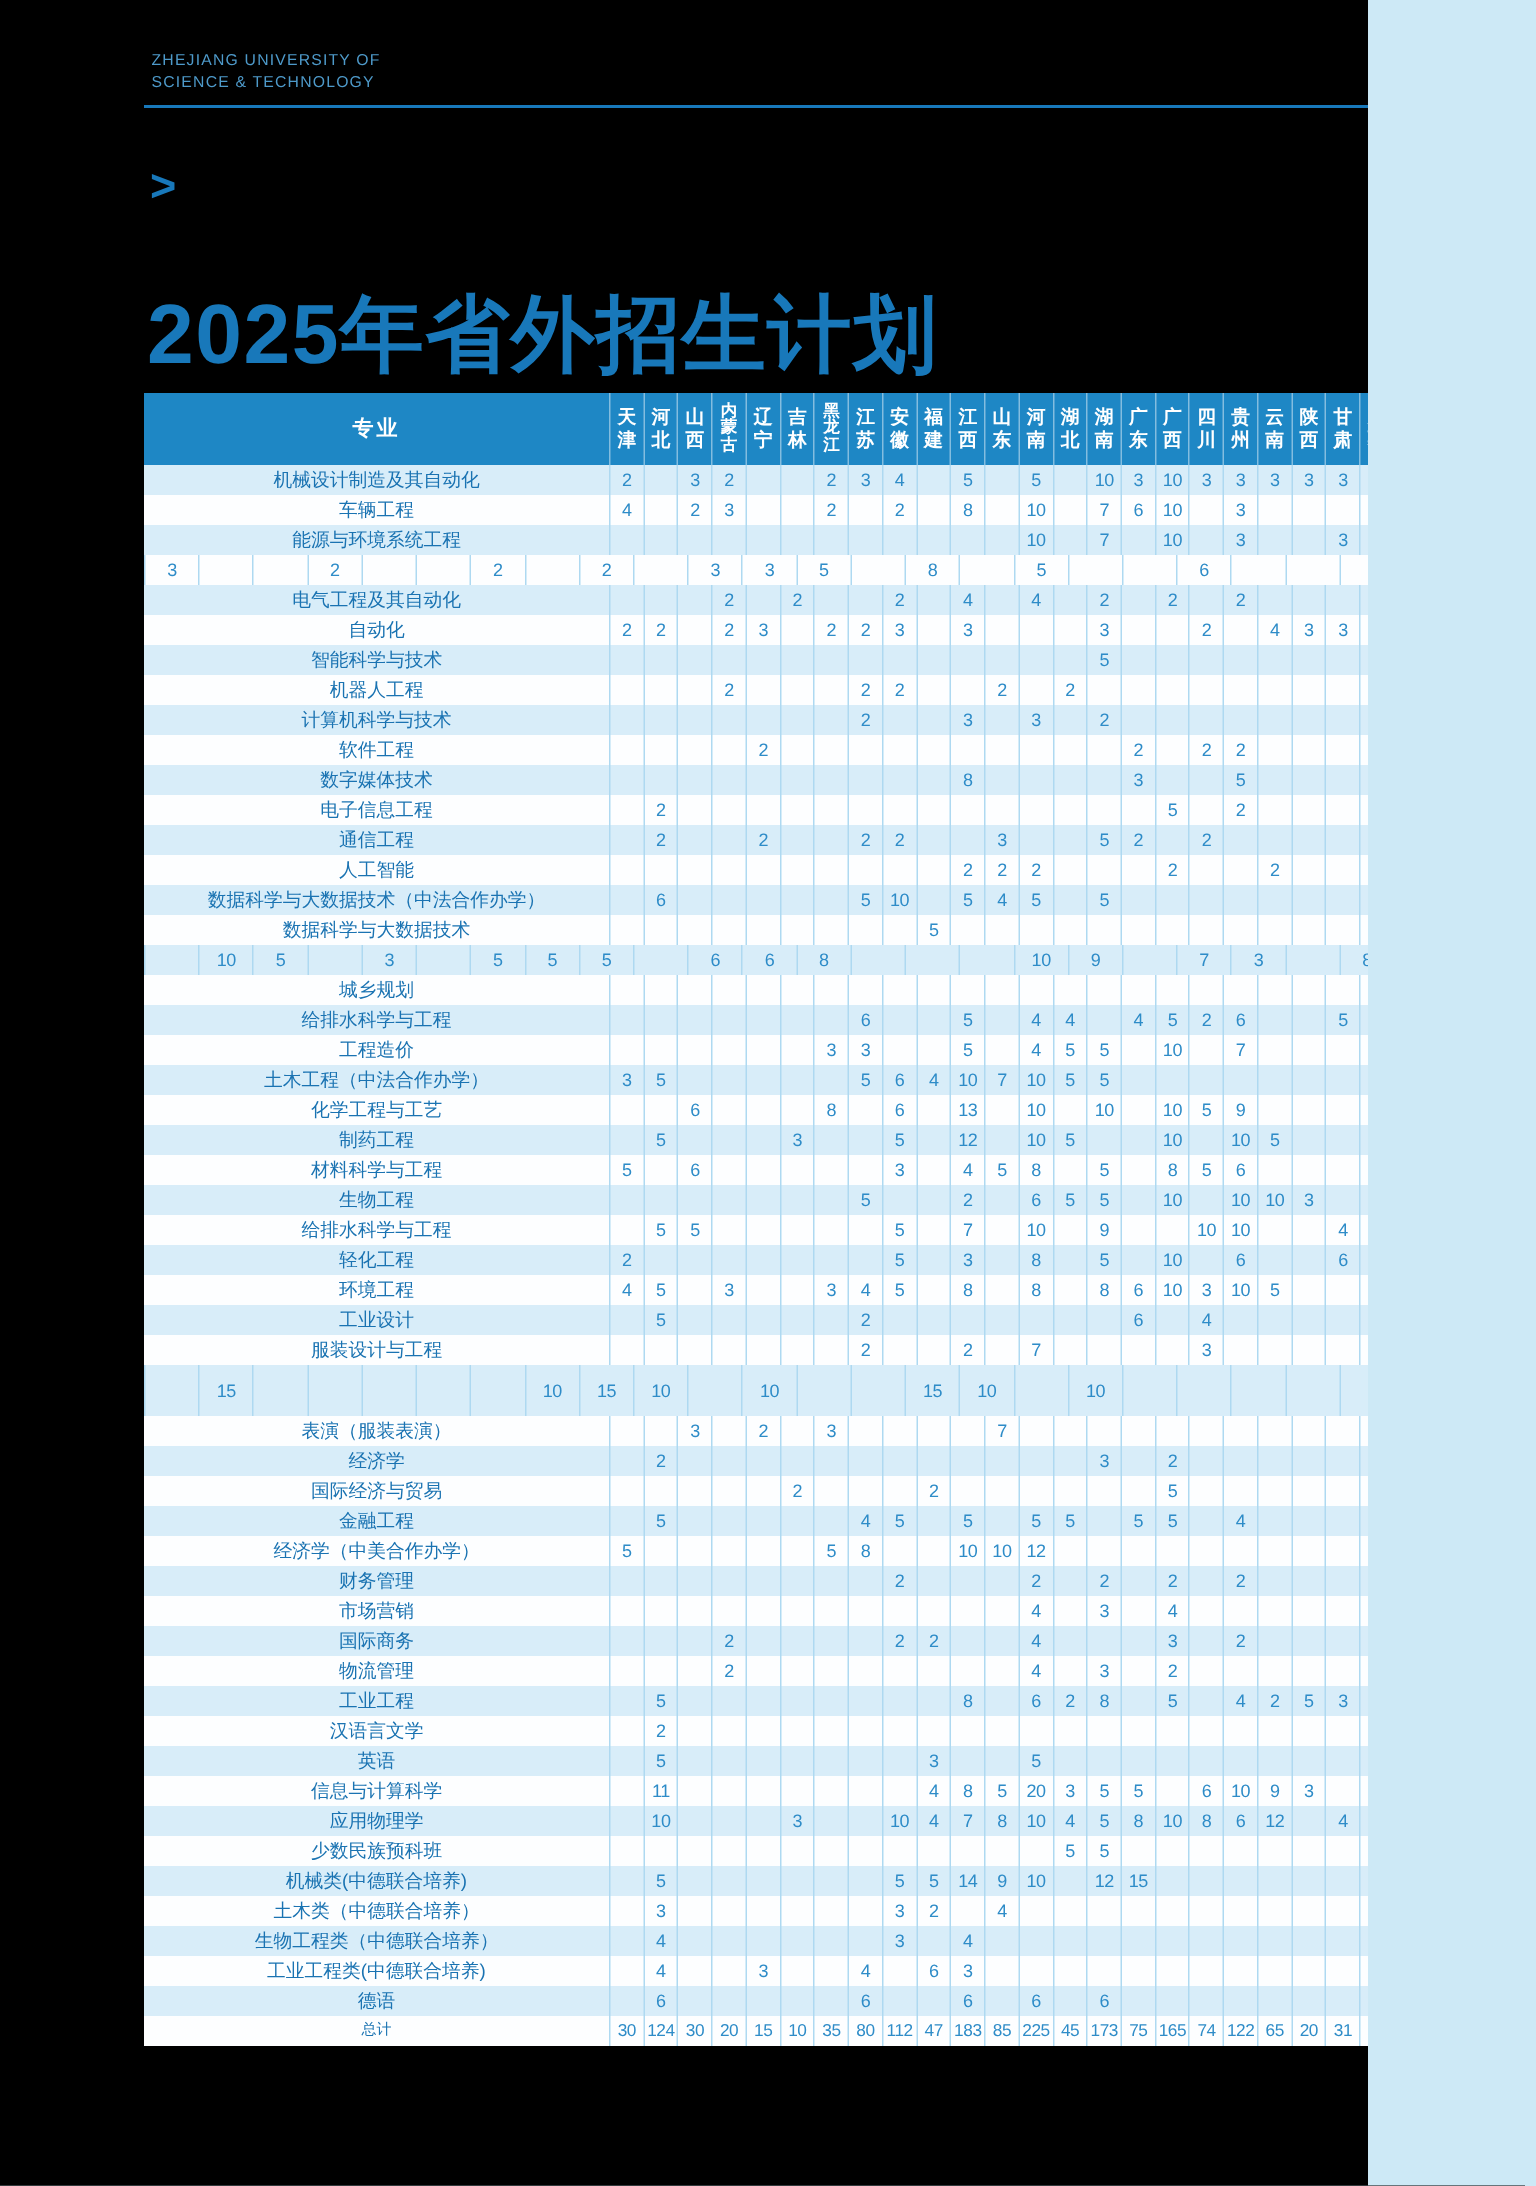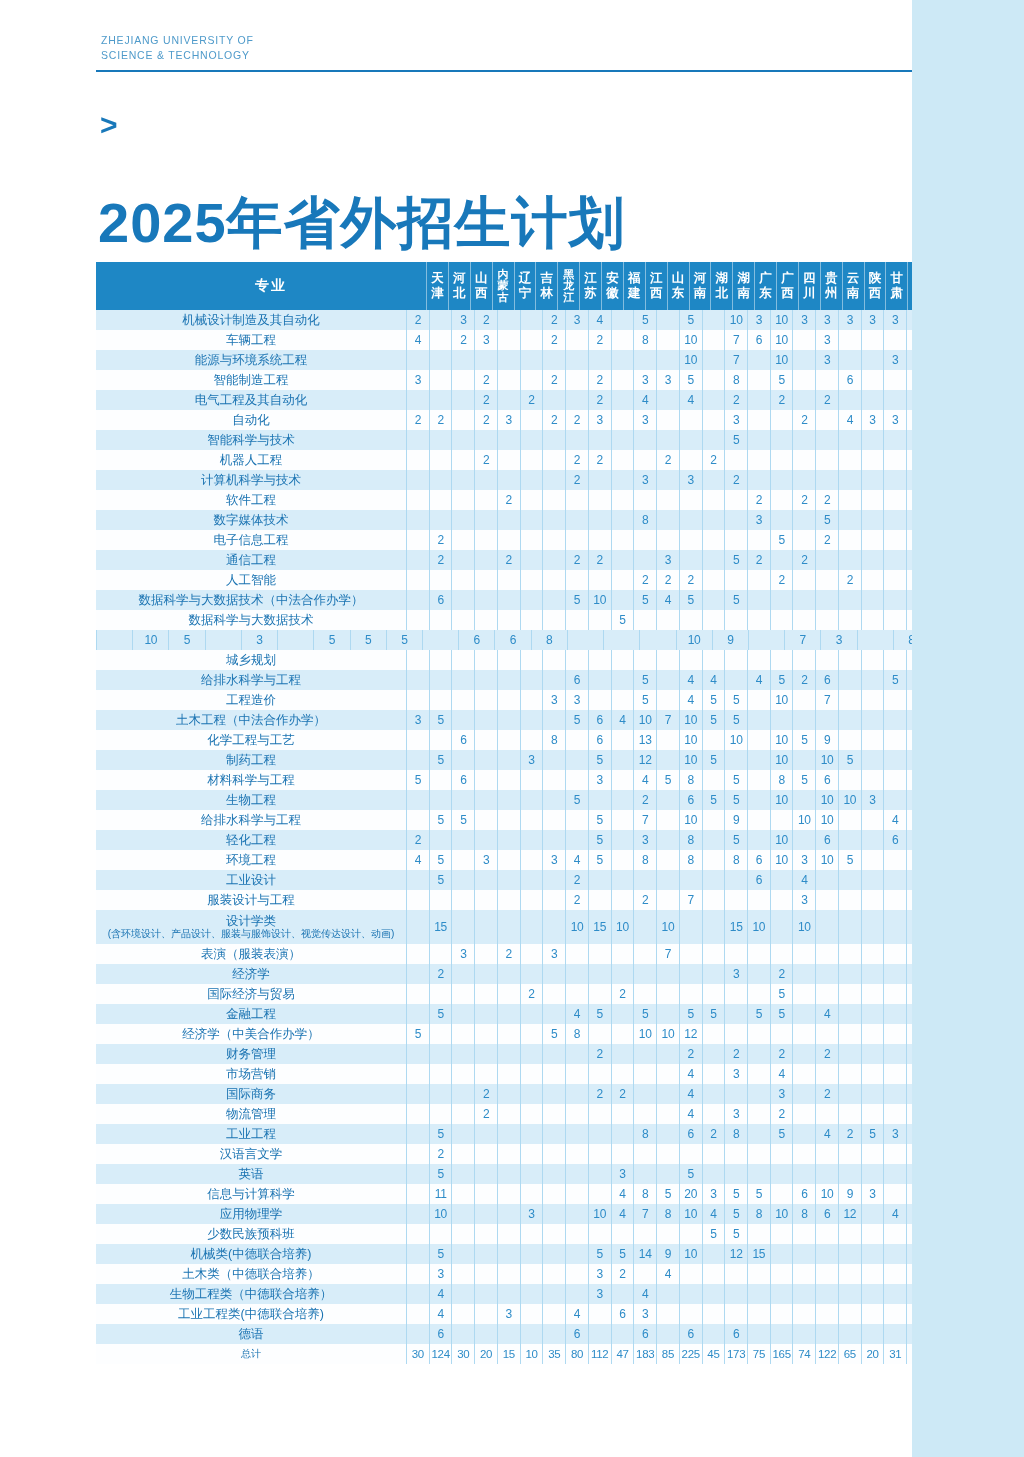--- a/index.html
+++ b/index.html
@@ -3,21 +3,21 @@
 <meta charset="utf-8">
 <style>
   html,body{margin:0;padding:0;}
   body{
     font-family:"Liberation Sans","DejaVu Sans",sans-serif;
     background:#cde9f6;
   }
   .page{
     position:relative;
     width:912px;height:1457px;
-    background:#ffffff;
+    background:#000000;
     overflow:hidden;
   }
   .logo{
     position:absolute;left:101px;top:33px;
     font-size:10.5px;font-weight:500;
     letter-spacing:.8px;line-height:1.45;
     color:#4e9aca;
   }
   .divider{
     position:absolute;left:96px;top:70px;
@@ -33,21 +33,20 @@
     letter-spacing:1px;color:#1878ba;margin-top:36px;
   }
   .plan-table{
     position:absolute;left:96px;top:262px;
     width:833px;
     display:flex;flex-direction:column;
   }
   .thead{
     display:flex;height:48px;
     background:#1e87c5;
-    padding-left:20px;
   }
   .th-major{
     width:310px;display:flex;align-items:center;justify-content:center;
     color:#fff;font-size:14px;font-weight:700;letter-spacing:2px;
   }
   .th-prov{
     flex:1;display:flex;flex-direction:column;align-items:center;justify-content:center;
     color:#fff;font-size:12.5px;font-weight:700;line-height:1.2;
     border-left:1px solid rgba(255,255,255,.45);
     white-space:pre-line;text-align:center;
@@ -214,23 +213,20 @@
           <div class="td-val"></div>
           <div class="td-val">10</div>
           <div class="td-val"></div>
           <div class="td-val">3</div>
           <div class="td-val"></div>
           <div class="td-val"></div>
           <div class="td-val">3</div>
           <div class="td-val"></div>
         </div>
         <div class="trow">
-          <div class="td-label">
-            <div>智能制造工程</div>
-          </div>
           <div class="td-val">3</div>
           <div class="td-val"></div>
           <div class="td-val"></div>
           <div class="td-val">2</div>
           <div class="td-val"></div>
           <div class="td-val"></div>
           <div class="td-val">2</div>
           <div class="td-val"></div>
           <div class="td-val">2</div>
           <div class="td-val"></div>
@@ -967,24 +963,20 @@
           <div class="td-val"></div>
           <div class="td-val"></div>
           <div class="td-val">3</div>
           <div class="td-val"></div>
           <div class="td-val"></div>
           <div class="td-val"></div>
           <div class="td-val"></div>
           <div class="td-val">1</div>
         </div>
         <div class="trow shade tall">
-          <div class="td-label">
-            <div>设计学类</div>
-            <div class="sub">(含环境设计、产品设计、服装与服饰设计、视觉传达设计、动画)</div>
-          </div>
           <div class="td-val"></div>
           <div class="td-val">15</div>
           <div class="td-val"></div>
           <div class="td-val"></div>
           <div class="td-val"></div>
           <div class="td-val"></div>
           <div class="td-val"></div>
           <div class="td-val">10</div>
           <div class="td-val">15</div>
           <div class="td-val">10</div>

